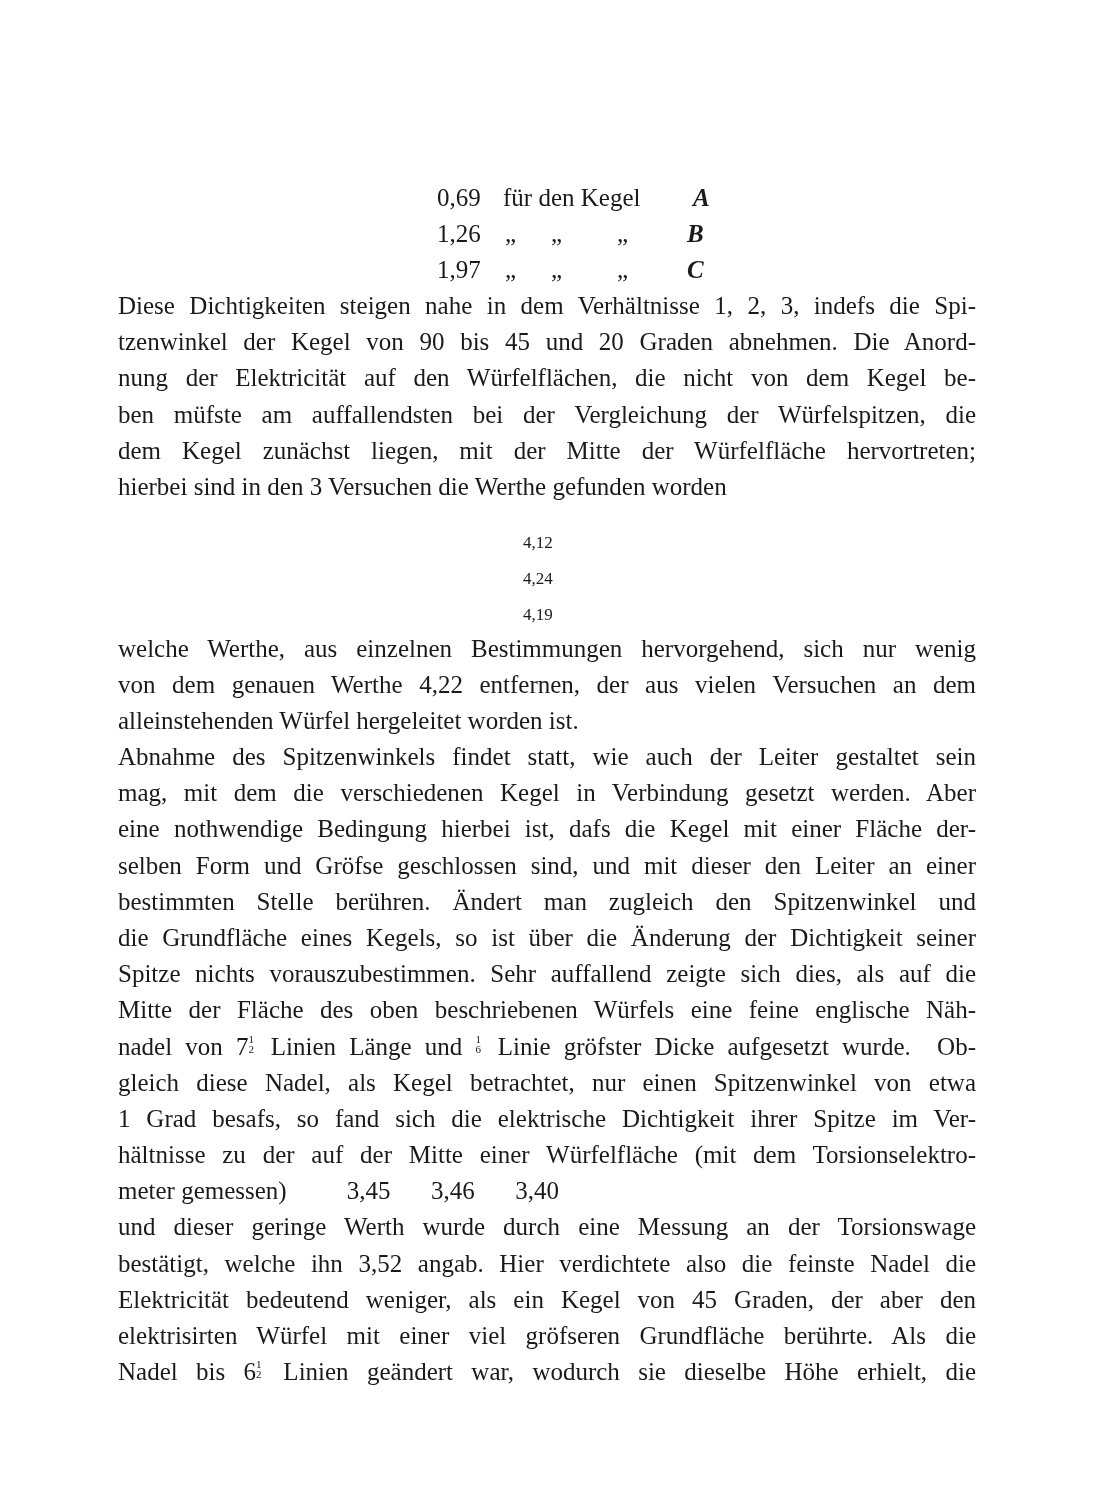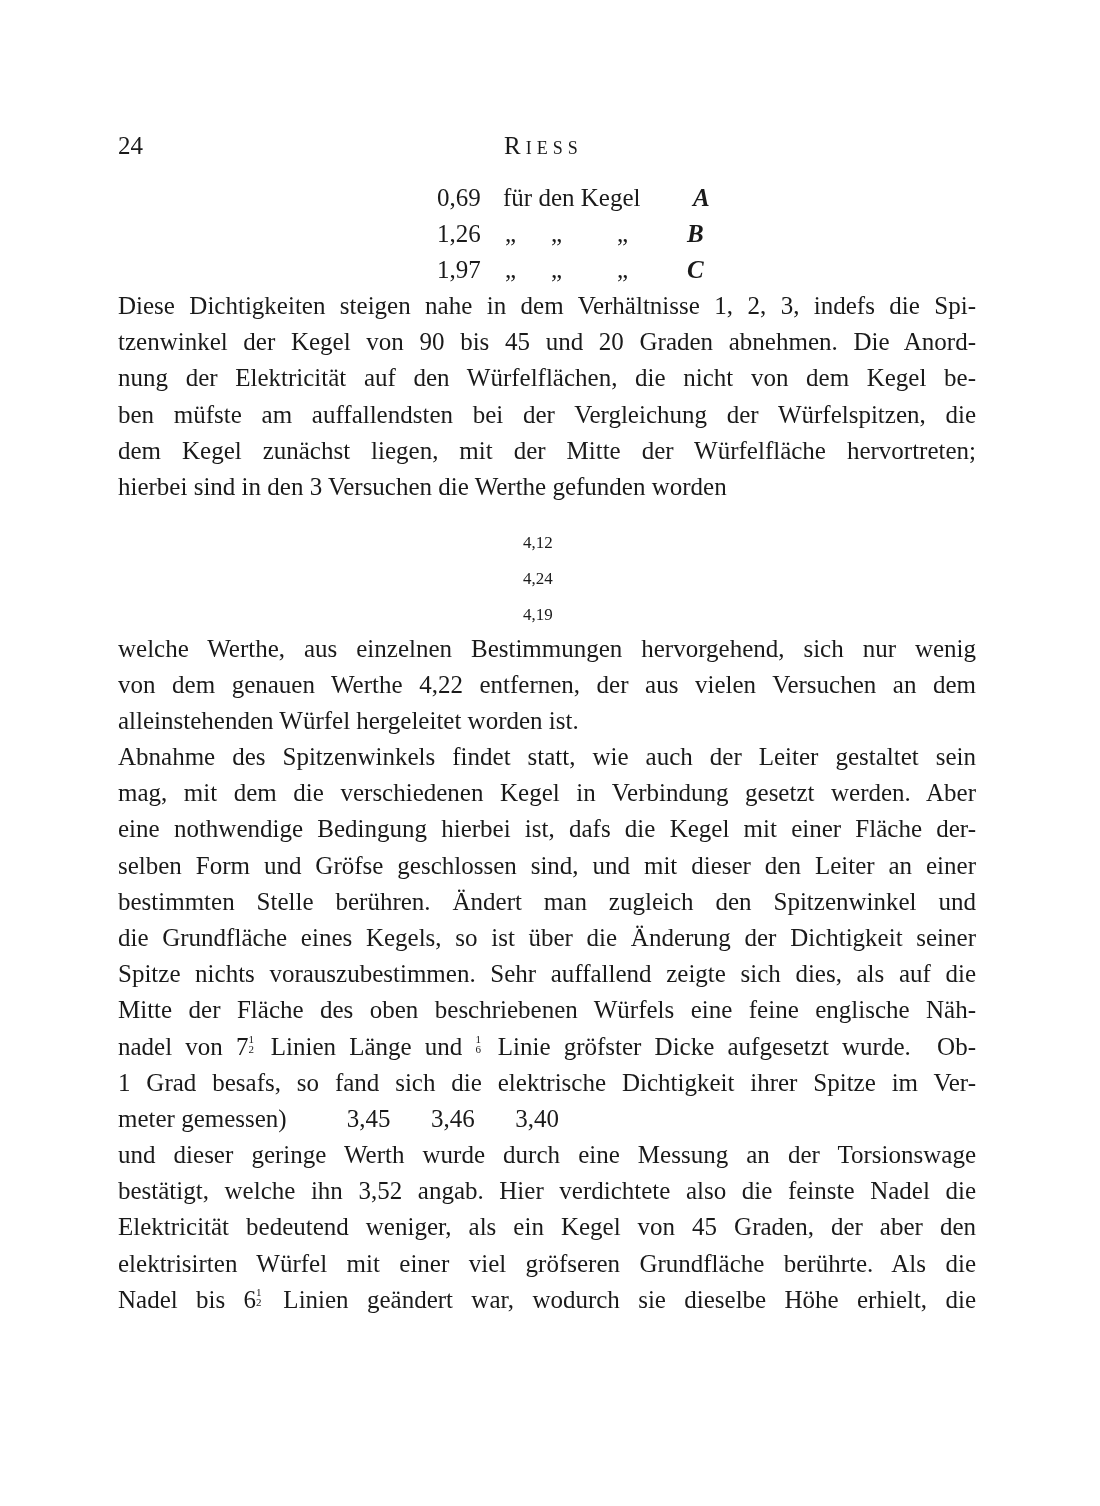--- a/index.html
+++ b/index.html
@@ -110,24 +110,20 @@
       text-align: center;
       width: 9px;
     }
     .frac span { display: block; }
   </style>
 </head>
 <body>
 
 <div class="page">
 
-  <div class="header">
-    <span class="page-number">24</span>
-    <span class="running-head">Riess</span>
-  </div>
 
   <div class="small-table">
     <div class="row">
       <span class="val">0,69</span>
       <span style="width:182px;padding-left:6px;">für den Kegel</span>
       <span class="letter">A</span>
     </div>
     <div class="row">
       <span class="val">1,26</span>
       <span class="ditto-wrap">
@@ -172,21 +168,23 @@
   <div class="text para3">
     <span class="line">Abnahme des Spitzenwinkels findet statt, wie auch der Leiter gestaltet sein</span>
     <span class="line">mag, mit dem die verschiedenen Kegel in Verbindung gesetzt werden.  Aber</span>
     <span class="line">eine nothwendige Bedingung hierbei ist, dafs die Kegel mit einer Fläche der-</span>
     <span class="line">selben Form und Gröfse geschlossen sind, und mit dieser den Leiter an einer</span>
     <span class="line">bestimmten Stelle berühren.  Ändert man zugleich den Spitzenwinkel und</span>
     <span class="line">die Grundfläche eines Kegels, so ist über die Änderung der Dichtigkeit seiner</span>
     <span class="line">Spitze nichts vorauszubestimmen.  Sehr auffallend zeigte sich dies, als auf die</span>
     <span class="line">Mitte der Fläche des oben beschriebenen Würfels eine feine englische Näh-</span>
     <span class="line"><span>nadel von 7</span><span class="frac"><span>1</span><span>2</span></span><span style="white-space:pre"> Linien Länge und </span><span class="frac"><span>1</span><span>6</span></span><span style="white-space:pre"> Linie gröfster Dicke aufgesetzt wurde.  Ob-</span></span>
+    <span class="line">gleich diese Nadel, als Kegel betrachtet, nur einen Spitzenwinkel von etwa</span>
     <span class="line">1 Grad besafs, so fand sich die elektrische Dichtigkeit ihrer Spitze im Ver-</span>
+    <span class="line">hältnisse zu der auf der Mitte einer Würfelfläche (mit dem Torsionselektro-</span>
     <span class="line last"><span>meter gemessen)</span><span class="inline-values" style="white-space:pre">3,45  3,46  3,40</span></span>
     <span class="line">und dieser geringe Werth wurde durch eine Messung an der Torsionswage</span>
     <span class="line">bestätigt, welche ihn 3,52 angab.  Hier verdichtete also die feinste Nadel die</span>
     <span class="line">Elektricität bedeutend weniger, als ein Kegel von 45 Graden, der aber den</span>
     <span class="line">elektrisirten Würfel mit einer viel gröfseren Grundfläche berührte.  Als die</span>
     <span class="line"><span>Nadel bis 6</span><span class="frac"><span>1</span><span>2</span></span><span style="white-space:pre"> Linien geändert war, wodurch sie dieselbe Höhe erhielt, die</span></span>
   </div>
 
 </div>
 

